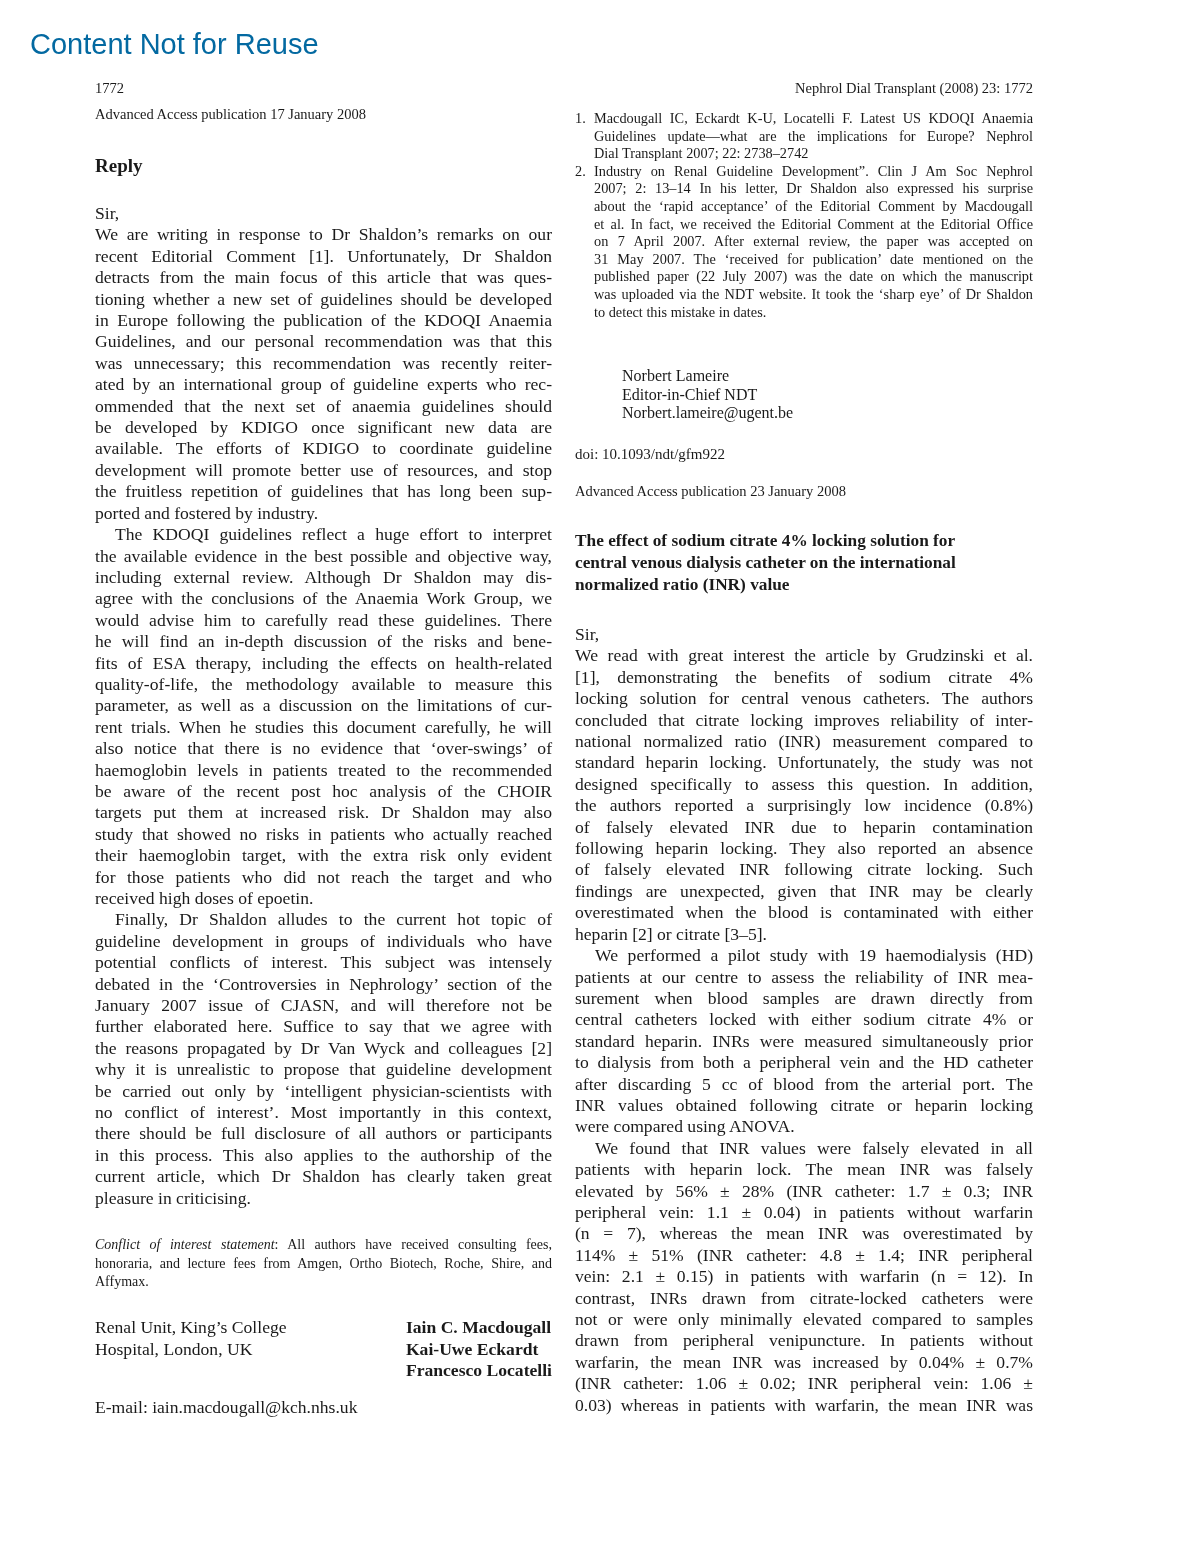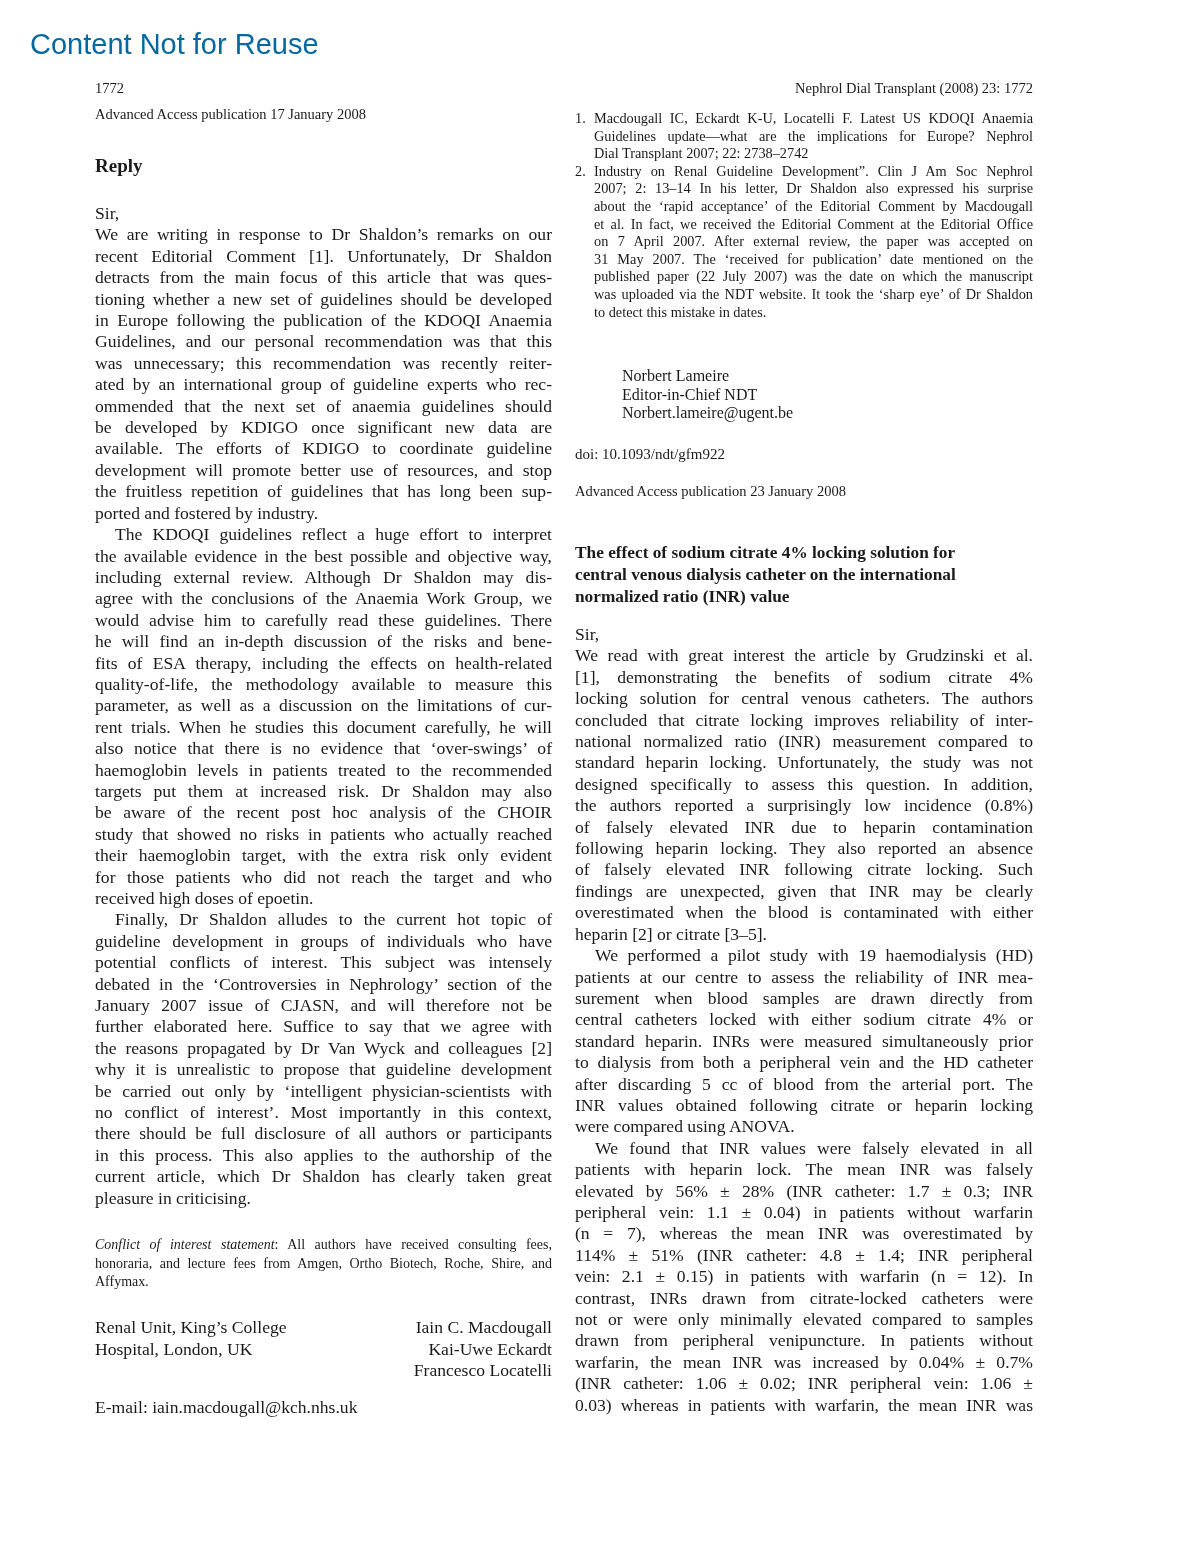--- a/index.html
+++ b/index.html
@@ -13,24 +13,24 @@
   .body { font-size: 17.6px; line-height: 21.4px; }
   .line { display: block; text-align: justify; text-align-last: justify; white-space: nowrap; }
   .line.last { text-align-last: left; }
   .indent { text-indent: 20px; }
   .block { position: absolute; }
   .refs { position: absolute; left: 575px; top: 110px; width: 458px; font-size: 14.3px; line-height: 17.6px; }
   .ref { position: relative; padding-left: 19px; }
   .ref .num { position: absolute; left: 0; top: 0; }
   .sig { position: absolute; left: 594px; top: 367px; font-size: 16px; line-height: 18.5px; margin-left: 28px; }
   .doi { position: absolute; left: 575px; top: 446px; font-size: 15px; }
-  .article-title { position: absolute; left: 575px; top: 530px; width: 458px; font-weight: bold; font-size: 17.3px; line-height: 22px; margin-top: 12px; }
+  .article-title { position: absolute; left: 575px; top: 530px; width: 458px; font-weight: bold; font-size: 17.3px; line-height: 22px; }
   .coi { position: absolute; left: 95px; top: 1236px; width: 457px; font-size: 14px; line-height: 18.5px; }
   .affil { position: absolute; left: 95px; top: 1317px; font-size: 17.6px; line-height: 21.5px; }
-  .authors { position: absolute; right: 648px; top: 1317px; text-align: right; font-size: 17.6px; line-height: 21.5px; }
+  .authors { position: absolute; right: 648px; top: 1317px; font-size: 17.6px; line-height: 21.5px; font-weight: bold; }
   .email { position: absolute; left: 95px; top: 1397px; font-size: 17.6px; }
   i { font-style: italic; }
 </style>
 </head>
 <body>
 
 <div class="watermark">Content Not for Reuse</div>
 
 <div class="runhead left">1772</div>
 <div class="runhead right">Nephrol Dial Transplant (2008) 23: 1772</div>
@@ -62,22 +62,22 @@
     <span class="line">including external review. Although Dr Shaldon may dis-</span>
     <span class="line">agree with the conclusions of the Anaemia Work Group, we</span>
     <span class="line">would advise him to carefully read these guidelines. There</span>
     <span class="line">he will find an in-depth discussion of the risks and bene-</span>
     <span class="line">fits of ESA therapy, including the effects on health-related</span>
     <span class="line">quality-of-life, the methodology available to measure this</span>
     <span class="line">parameter, as well as a discussion on the limitations of cur-</span>
     <span class="line">rent trials. When he studies this document carefully, he will</span>
     <span class="line">also notice that there is no evidence that ‘over-swings’ of</span>
     <span class="line">haemoglobin levels in patients treated to the recommended</span>
+    <span class="line">be aware of the recent post hoc analysis of the CHOIR</span>
     <span class="line">targets put them at increased risk. Dr Shaldon may also</span>
-    <span class="line">be aware of the recent post hoc analysis of the CHOIR</span>
     <span class="line">study that showed no risks in patients who actually reached</span>
     <span class="line">their haemoglobin target, with the extra risk only evident</span>
     <span class="line">for those patients who did not reach the target and who</span>
     <span class="line last">received high doses of epoetin.</span>
   </div>
   <div>
     <span class="line indent">Finally, Dr Shaldon alludes to the current hot topic of</span>
     <span class="line">guideline development in groups of individuals who have</span>
     <span class="line">potential conflicts of interest. This subject was intensely</span>
     <span class="line">debated in the ‘Controversies in Nephrology’ section of the</span>

